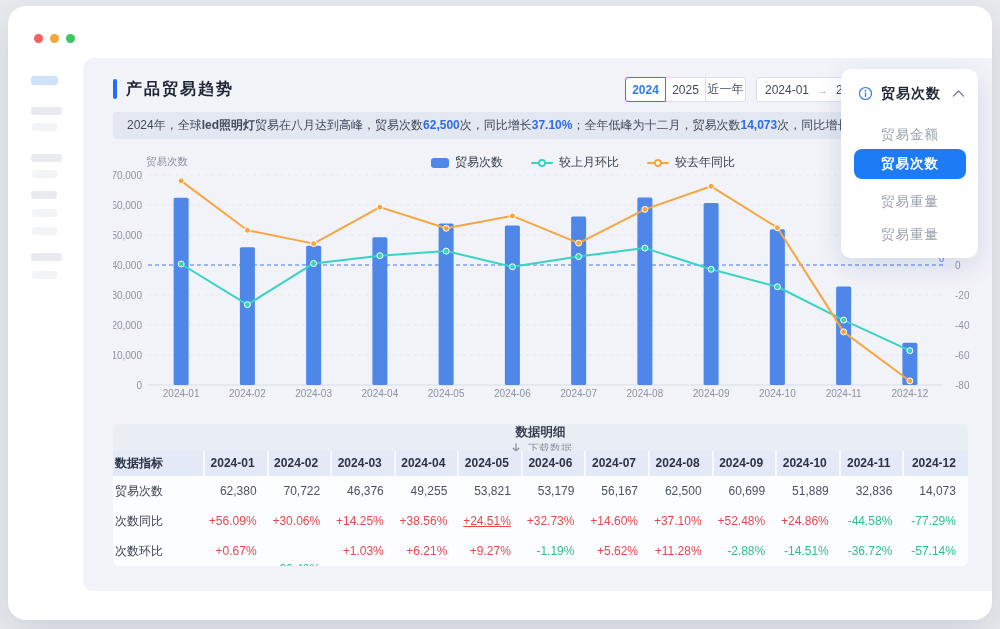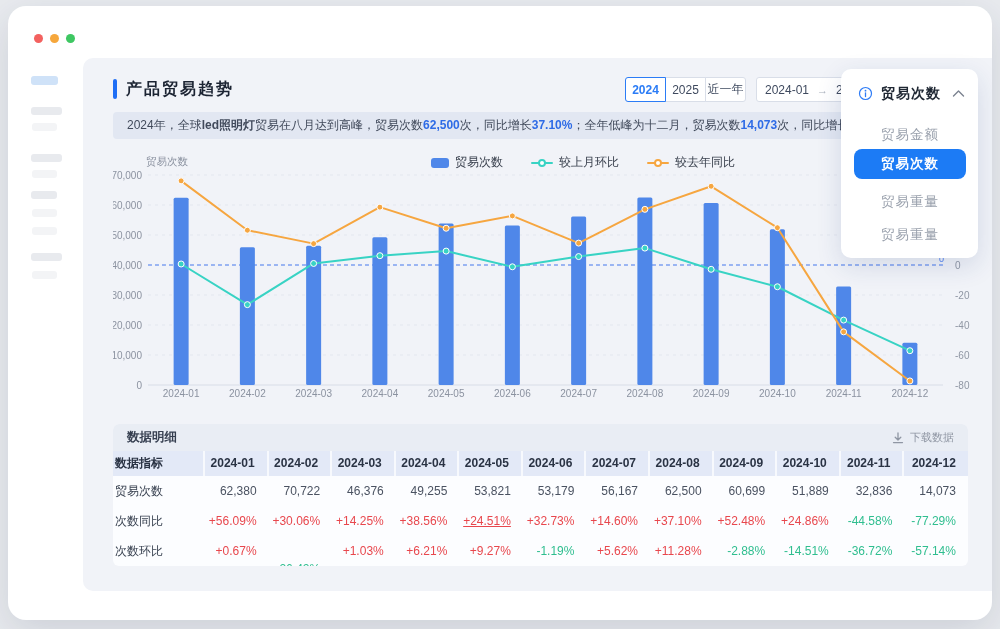--- a/index.html
+++ b/index.html
@@ -57,21 +57,21 @@
   .lg-line { width:22px; height:2px; border-radius:1px; position:relative; }
   .lg-dot { position:absolute; left:7px; top:-3px; width:8px; height:8px; border-radius:50%;
             background:#fff; border:2px solid; }
 
   svg#chart { position:absolute; left:30px; top:93px; }
 
   
   .tbl { position:absolute; left:30px; top:366px; width:855px; border-radius:6px; overflow:hidden;
          background:#fcfdff; }
   .t-bar { height:27px; background:#e9edf4; display:flex; align-items:center; justify-content:space-between;
-           padding:0 14px; font-size:12.5px; color:#353e4f; font-weight:700; }
+           padding:0 14px; font-size:12.5px; color:#353e4f; font-weight:700;flex-direction:column; }
   .dl { display:flex; align-items:center; gap:5px; font-size:11px; color:#8f96a3; font-weight:400; cursor:pointer; }
   .t-row { display:flex; }
   .t-head .cell { background:#e3e9f7; font-weight:700; color:#2a3344; border-right:2px solid #f7f9fd; }
   .t-head .cell:last-child { border-right:none; }
   .cell { height:25px; line-height:25px; font-size:12px; width:63.58px; text-align:right; padding-right:12px;
           white-space:nowrap; }
   .cell.first { width:92px; text-align:left; padding-left:2px; }
   .t-body .t-row { height:30px; }
   .t-body .cell { height:30px; line-height:30px; color:#4a5261; }
   .t-body .cell.first { color:#3a4352; }

